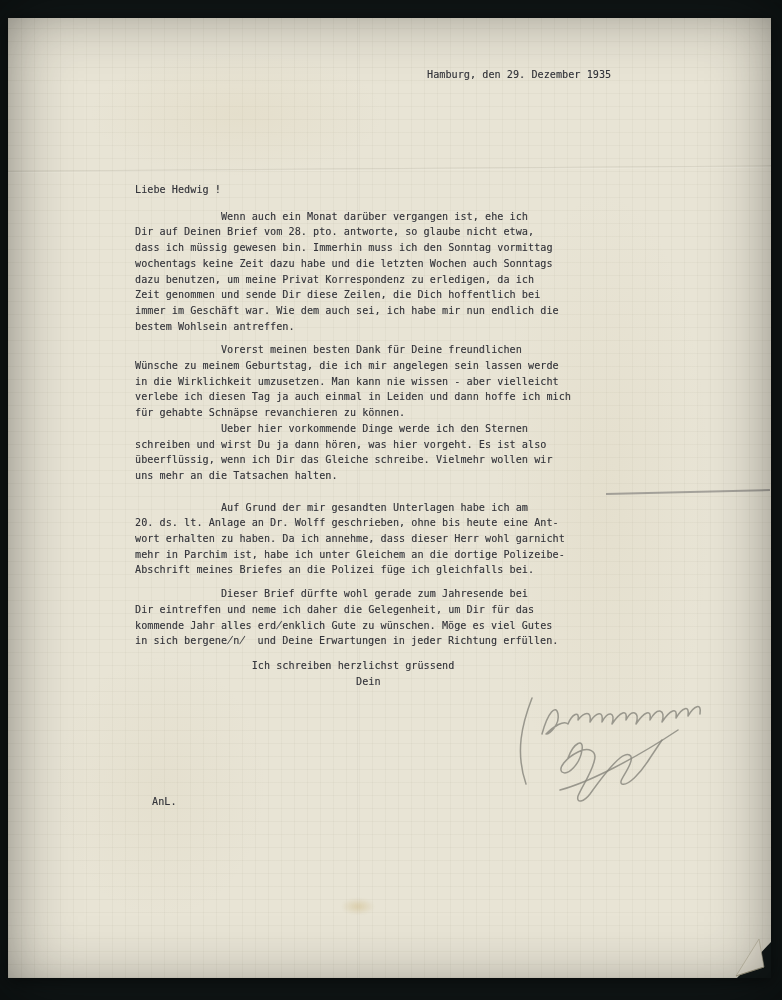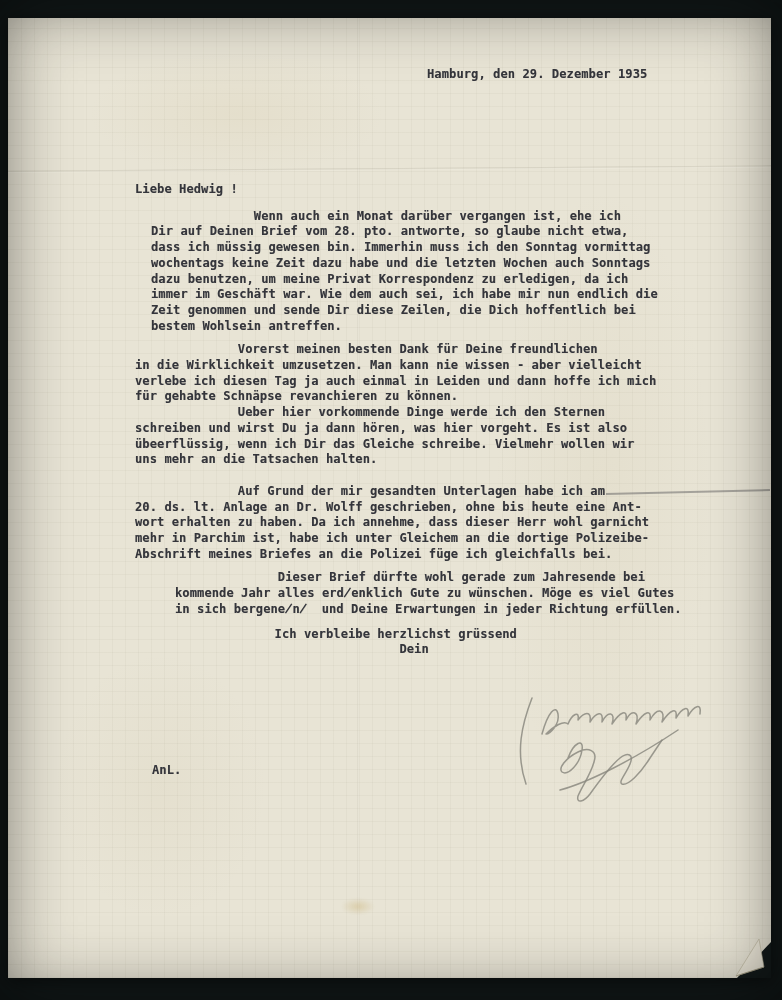--- a/index.html
+++ b/index.html
@@ -17,30 +17,29 @@
       radial-gradient(closest-side at 30% 10%, rgba(195,175,125,.10), transparent 65%),
       radial-gradient(closest-side at 78% 50%, rgba(180,160,110,.07), transparent 65%),
       radial-gradient(closest-side at 20% 80%, rgba(170,150,100,.06), transparent 70%),
       repeating-linear-gradient(0deg, rgba(125,120,95,.055) 0 1px, transparent 1px 13px),
       repeating-linear-gradient(90deg, rgba(125,120,95,.055) 0 1px, transparent 1px 13px);
     box-shadow:0 3px 16px rgba(0,0,0,.55);
   }
   .tline{
     white-space:pre;
     font-family:"DejaVu Sans Mono", monospace;
-    font-size:12px;line-height:15.7px;letter-spacing:.12px;
+    font-size:10px;line-height:15.7px;letter-spacing:.12px;
     color:var(--ink,#34353b);
     text-shadow:.3px .3px .5px rgba(52,53,59,.38);
-    font-weight:bold;
   }
   .dateline{position:absolute;left:419px;top:49px;}
   .content{position:absolute;left:127px;top:164px;width:634px;}
   .para{margin:0;}
-  .p1{margin-top:11px;margin-left:16px;} .p2{margin-top:8px;} .p3{margin-top:0;}
-  .p4{margin-top:16px;}  .p5{margin-top:8px;margin-left:40px;}  .closing{margin-top:9px;}
+  .p1{margin-top:11px;} .p2{margin-top:8px;} .p3{margin-top:0;}
+  .p4{margin-top:16px;}  .p5{margin-top:8px;}  .closing{margin-top:9px;}
   .enclosure{margin-top:105px;margin-left:17px;}
   .signature{position:absolute;left:498px;top:672px;width:215px;height:125px;overflow:visible;}
   .signature path{fill:none;stroke:var(--pencil,#8b8a80);stroke-width:1.5;stroke-linecap:round;stroke-linejoin:round;opacity:.85;}
   .dogear{position:absolute;right:0;bottom:0;width:46px;height:46px;display:block;}
   .crease{position:absolute;pointer-events:none;}
   .crease-h1{left:0;right:0;top:150px;height:2px;transform:rotate(-.4deg);
     background:linear-gradient(to bottom, rgba(110,105,85,.20), rgba(255,253,245,.25));}
   .crease-h2{left:598px;width:164px;top:473px;height:1.5px;transform:rotate(-1.4deg);
     background:rgba(72,72,76,.42);}
   .crease-v{top:0;bottom:0;left:349px;width:2px;
@@ -63,50 +62,52 @@
     <div class="tline dateline">Hamburg, den 29. Dezember 1935</div>
 
     <div class="content">
       <div class="tline salutation">Liebe Hedwig !</div>
       <div class="para p1">
           <div class="tline">              Wenn auch ein Monat darüber vergangen ist, ehe ich</div>
           <div class="tline">Dir auf Deinen Brief vom 28. pto. antworte, so glaube nicht etwa,</div>
           <div class="tline">dass ich müssig gewesen bin. Immerhin muss ich den Sonntag vormittag</div>
           <div class="tline">wochentags keine Zeit dazu habe und die letzten Wochen auch Sonntags</div>
           <div class="tline">dazu benutzen, um meine Privat Korrespondenz zu erledigen, da ich</div>
+          <div class="tline">Zeit genommen und sende Dir diese Zeilen, die Dich hoffentlich bei</div>
           <div class="tline">immer im Geschäft war. Wie dem auch sei, ich habe mir nun endlich die</div>
-          <div class="tline">Zeit genommen und sende Dir diese Zeilen, die Dich hoffentlich bei</div>
           <div class="tline">bestem Wohlsein antreffen.</div>
         </div>
       <div class="para p2">
           <div class="tline">              Vorerst meinen besten Dank für Deine freundlichen</div>
+          <div class="tline">Wünsche zu meinem Geburtstag, die ich mir angelegen sein lassen werde</div>
           <div class="tline">in die Wirklichkeit umzusetzen. Man kann nie wissen - aber vielleicht</div>
           <div class="tline">verlebe ich diesen Tag ja auch einmal in Leiden und dann hoffe ich mich</div>
           <div class="tline">für gehabte Schnäpse revanchieren zu können.</div>
         </div>
       <div class="para p3">
           <div class="tline">              Ueber hier vorkommende Dinge werde ich den Sternen</div>
           <div class="tline">schreiben und wirst Du ja dann hören, was hier vorgeht. Es ist also</div>
           <div class="tline">übeerflüssig, wenn ich Dir das Gleiche schreibe. Vielmehr wollen wir</div>
           <div class="tline">uns mehr an die Tatsachen halten.</div>
         </div>
       <div class="para p4">
           <div class="tline">              Auf Grund der mir gesandten Unterlagen habe ich am</div>
           <div class="tline">20. ds. lt. Anlage an Dr. Wolff geschrieben, ohne bis heute eine Ant-</div>
           <div class="tline">wort erhalten zu haben. Da ich annehme, dass dieser Herr wohl garnicht</div>
           <div class="tline">mehr in Parchim ist, habe ich unter Gleichem an die dortige Polizeibe-</div>
           <div class="tline">Abschrift meines Briefes an die Polizei füge ich gleichfalls bei.</div>
         </div>
       <div class="para p5">
           <div class="tline">              Dieser Brief dürfte wohl gerade zum Jahresende bei</div>
+          <div class="tline">Dir eintreffen und neme ich daher die Gelegenheit, um Dir für das</div>
           <div class="tline">kommende Jahr alles erd̸enklich Gute zu wünschen. Möge es viel Gutes</div>
           <div class="tline">in sich bergene̸n̸  und Deine Erwartungen in jeder Richtung erfüllen.</div>
         </div>
       <div class="para closing">
-          <div class="tline">                   Ich verbleibe herzlichst grüssend</div>
+          <div class="tline">                   Ich schreiben herzlichst grüssend</div>
           <div class="tline">                                    Dein</div>
         </div>
       <div class="tline enclosure">AnL.</div>
     </div>
 
     <svg class="signature" viewBox="0 0 215 125">
       <path d="M26,8 C16,34 9,62 20,94"></path>
       <path d="M36,44 C42,22 50,14 52,24 C54,34 44,44 40,44 C48,36 58,30 62,34 C66,24 74,20 72,30 C78,22 86,20 84,32 C90,22 98,20 96,32 C102,20 110,22 106,34 C114,22 122,18 120,30 C126,18 134,22 130,34 C138,22 146,18 144,30 C152,16 160,20 156,32 C164,20 172,16 170,28 C176,18 184,14 182,26 C188,16 196,12 194,24"></path>
       <path d="M62,68 C68,52 78,48 76,60 C74,74 62,86 56,82 C52,78 60,68 72,62 C82,57 92,60 88,72 C84,86 76,96 72,106 C70,114 78,112 84,104 C94,90 104,76 114,68 C122,62 128,64 124,74 C120,84 112,92 116,94 C122,96 134,84 144,68 L156,50"></path>
       <path d="M54,100 C84,92 130,68 172,40"></path>

